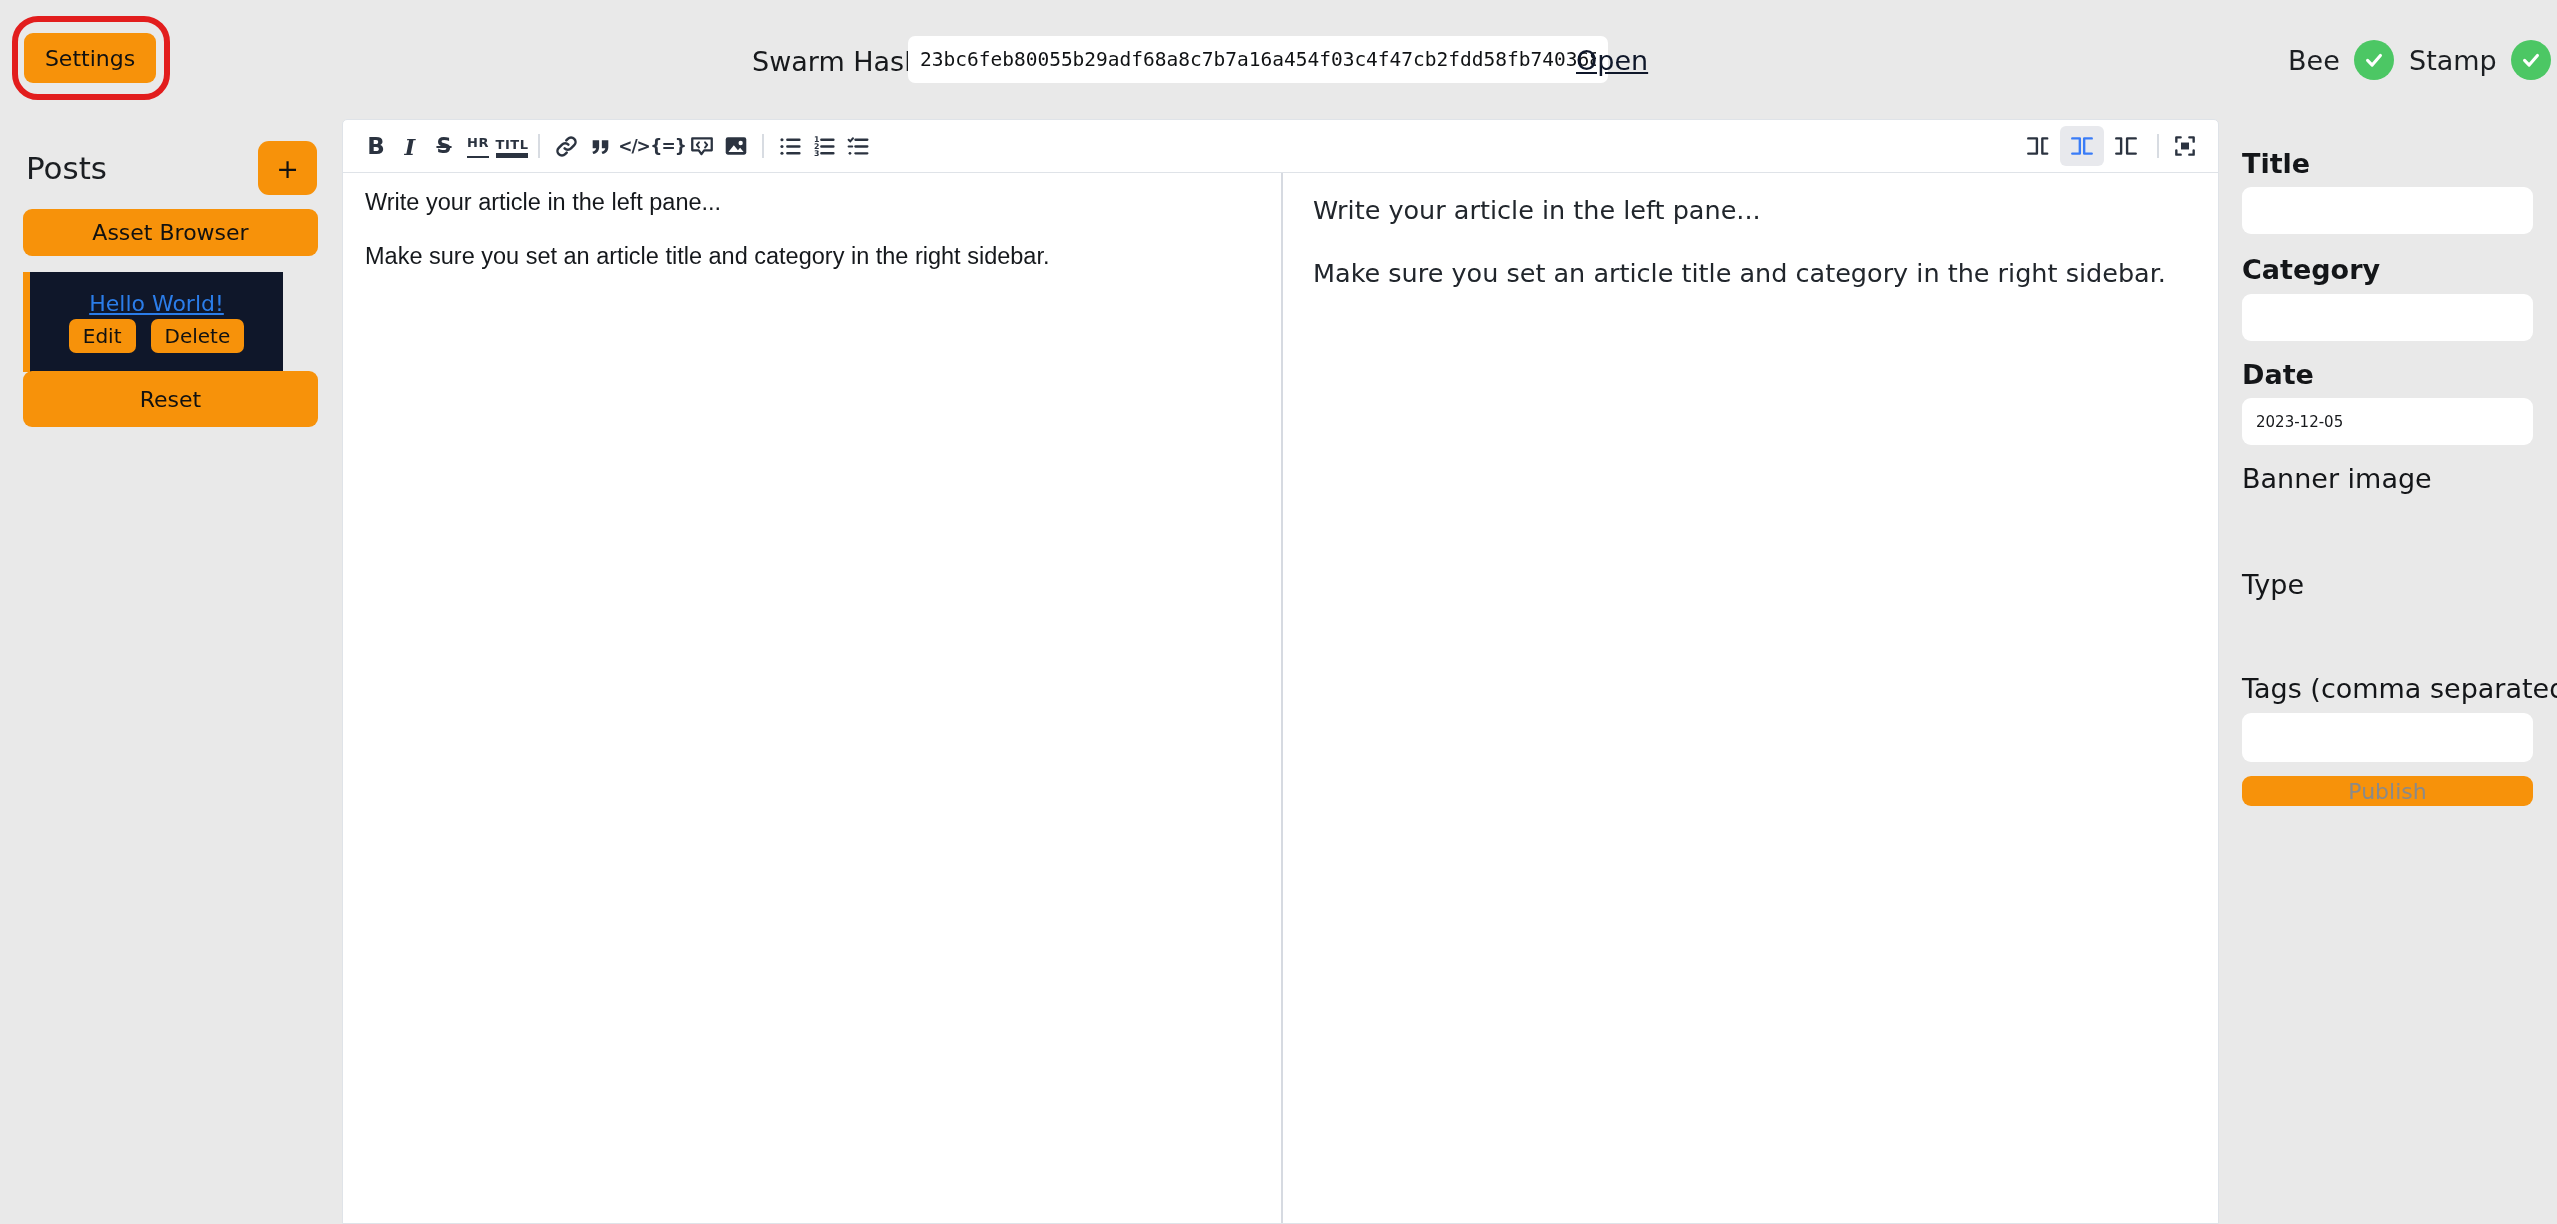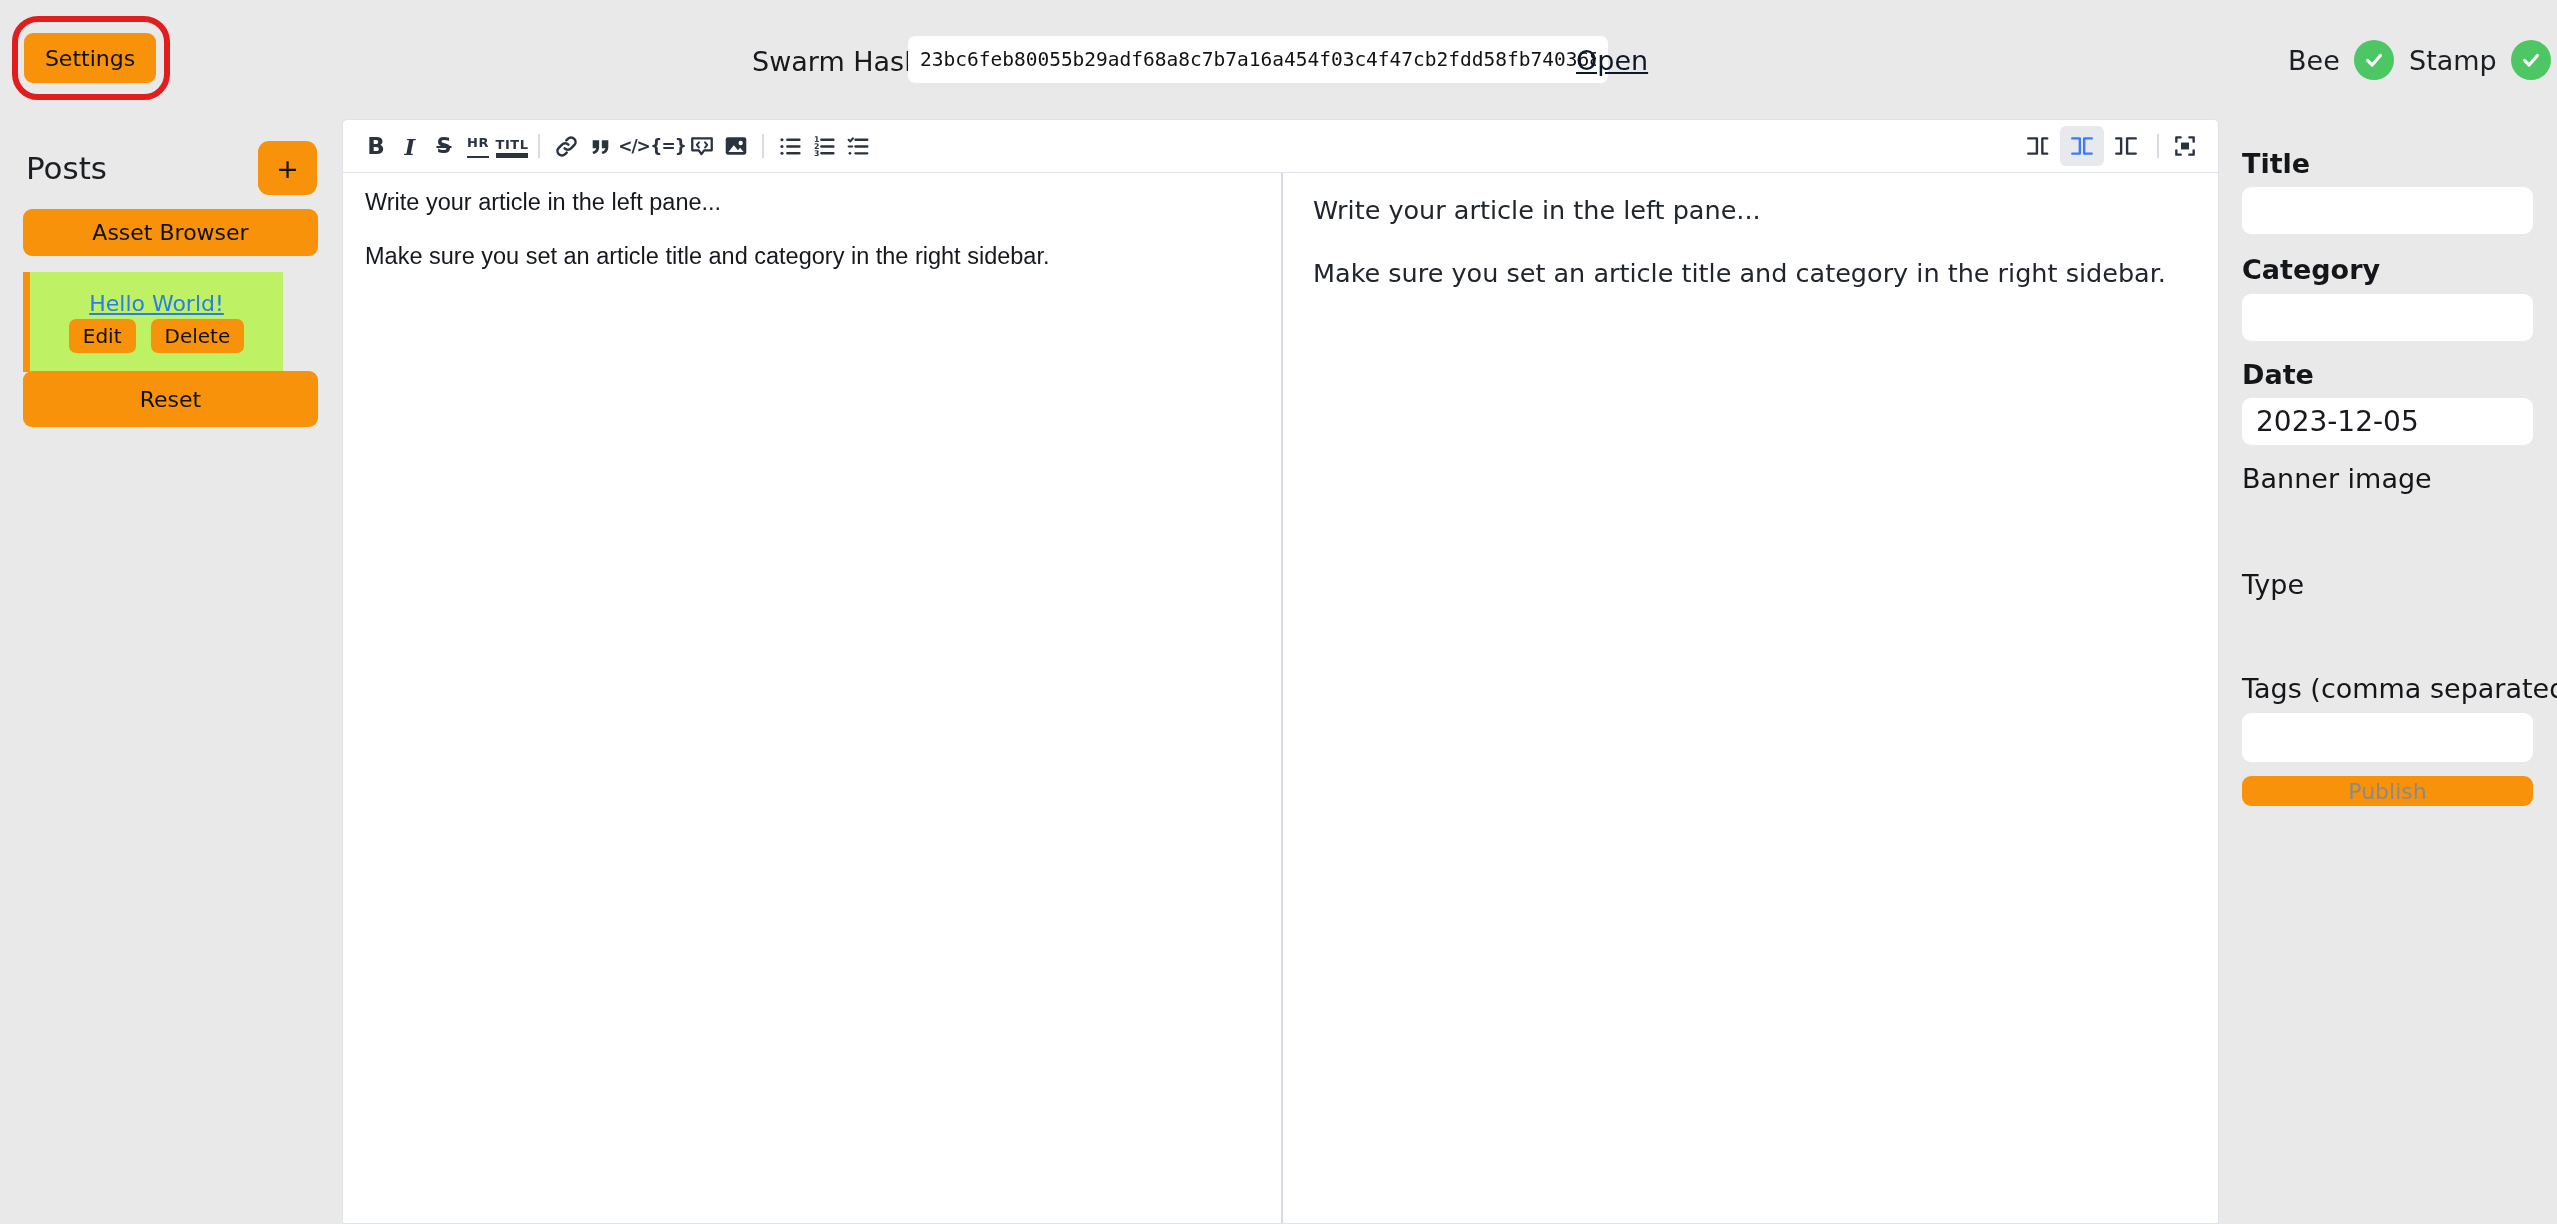--- a/index.html
+++ b/index.html
@@ -40,21 +40,21 @@
   .check-circle {
     width:40px; height:40px; border-radius:50%; background:#4CC764;
     display:flex; align-items:center; justify-content:center;
   }
   
   .posts-heading { left:26px; top:150px; font-size:31px; font-weight:500; }
   .plus-btn { left:258px; top:141px; width:59px; height:54px; font-size:27px; border-radius:11px; }
   .asset-btn { left:23px; top:209px; width:295px; height:47px; font-size:22px; font-weight:500; }
   .post-card {
     left:23px; top:272px; width:260px; height:100px;
-    background:#bef264; border-left:7px solid #F7920A;
+    background:#0f172a; border-left:7px solid #F7920A;
     display:flex; flex-direction:column; align-items:center; justify-content:center; gap:3px;
   }
   .post-link { font-size:22px; color:#2b7de9; text-decoration:underline; cursor:pointer; }
   .post-actions { display:flex; gap:15px; }
   .mini-btn { height:34px; border-radius:7px; font-size:20px; padding:0 14px; }
   .reset-btn { left:23px; top:371px; width:295px; height:56px; font-size:22px; font-weight:400; }
   
   .editor {
     left:342px; top:119px; width:1877px; height:1105px;
     background:#ffffff; border:1px solid #dfe3e8; border-radius:5px 5px 0 0;
@@ -92,21 +92,21 @@
   }
   .pane-preview p + p { margin-top:33px; }
   
   .props { left:2242px; top:130px; width:291px; height:900px; }
   .props > * { position:absolute; left:0; }
   .prop-label { font-size:27px; color:#141619; white-space:nowrap; }
   .lbl-bold { font-weight:700; }
   .lbl-reg  { font-weight:500; }
   .prop-input {
     width:291px; height:47px; border-radius:9px; background:#ffffff;
-    padding:0 14px; font-size:28px; color:#17191c;
+    padding:0 14px; font-size:15px; color:#17191c;
   }
   .select-btn { width:291px; height:47px; font-size:22px; font-weight:500; }
   .fake-select {
     width:291px; height:47px; border-radius:7px; background:#ededef;
     display:flex; align-items:center; justify-content:space-between;
     padding:0 16px; font-size:24px; cursor:pointer; color:#141619;
   }
   .publish-btn { width:291px; height:30px; font-size:22px; font-weight:500; color:#8a8a8a; }
 </style>
 </head>

